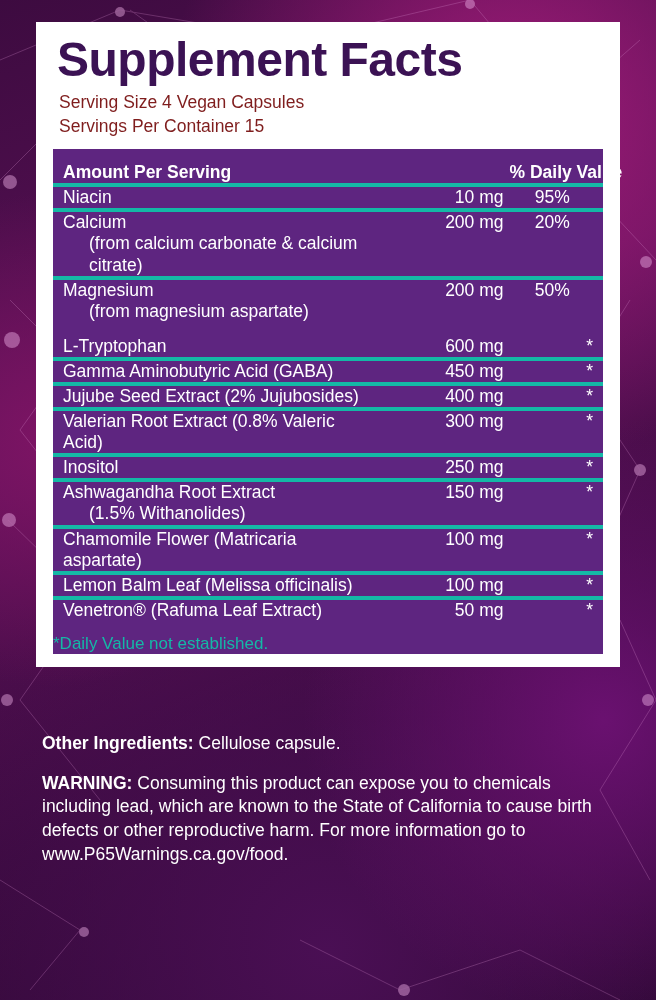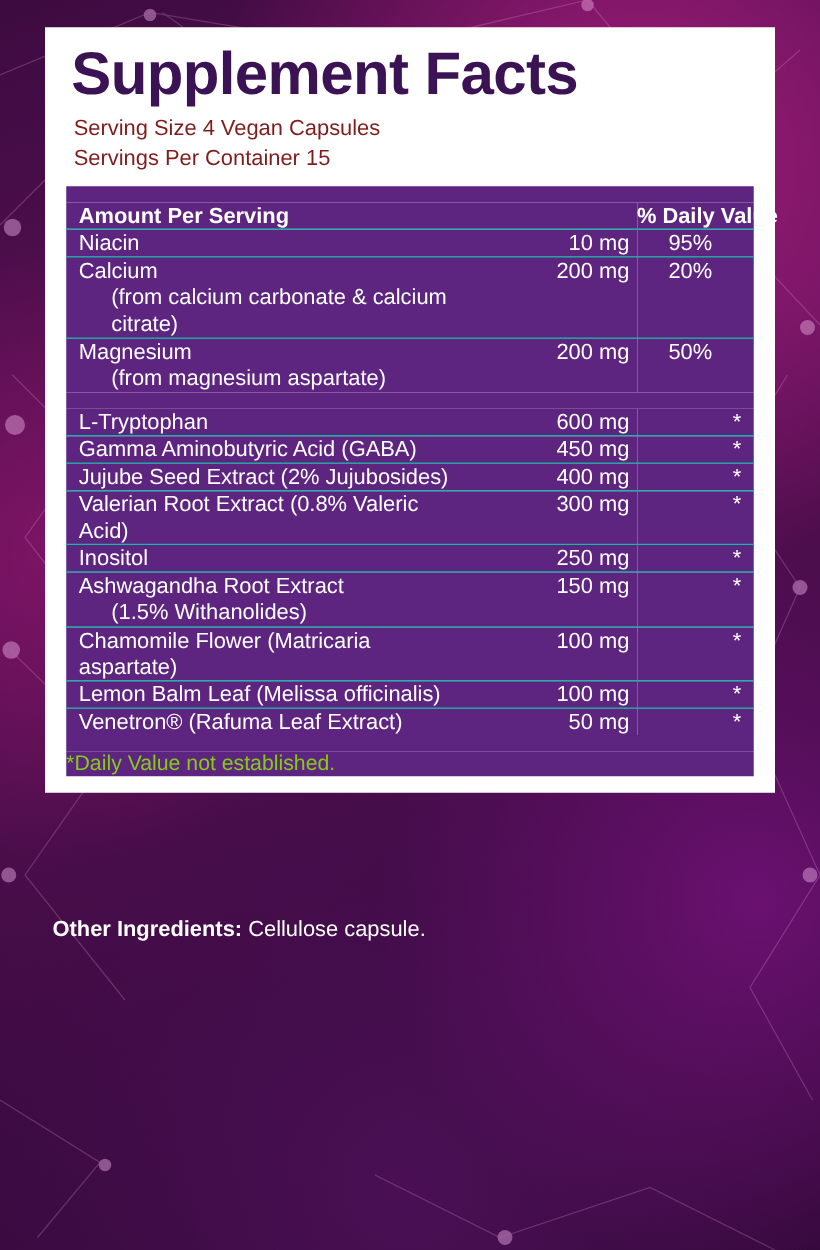--- a/index.html
+++ b/index.html
@@ -91,21 +91,21 @@
     font-weight: bold;
     font-size: 17.5px;
     padding: 4px 0 6px 0;
   }
 
   .row td {
     background: #5e2580;
     color: #ffffff;
     font-size: 17.5px;
     padding: 4px 0 5px 0;
-    border-top: 1px solid #14b8a6;
+    border-top: 4px solid #14b8a6;
   }
   .row.noline td {
     border-top: none;
   }
 
   .c-name {
     padding-left: 10px !important;
   }
   .c-amt {
     text-align: right;
@@ -126,21 +126,21 @@
     padding-left: 26px;
     line-height: 1.25;
   }
   .star {
     text-align: right;
     padding-right: 10px !important;
   }
 
   .footnote td {
     background: #5e2580;
-    color: #84cc16;
+    color: #14b8a6;
     font-size: 17px;
     padding: 6px 0 8px 12px;
   }
 
   
   .below {
     position: absolute;
     left: 42px;
     top: 732px;
     width: 578px;
@@ -315,13 +315,14 @@
         <tr class="footnote">
           <td colspan="3">*Daily Value not established.</td>
         </tr>
       </tbody>
     </table>
   </div>
 </div>
 
 <div class="below">
   <p><b class="warn-label">Other Ingredients:</b><span> Cellulose capsule.</span></p>
+  <p><b class="warn-label">WARNING:</b><span> Consuming this product can expose you to chemicals including lead, which are known to the State of California to cause birth defects or other reproductive harm. For more information go to www.P65Warnings.ca.gov/food.</span></p>
 </div>
 
 </body></html>

